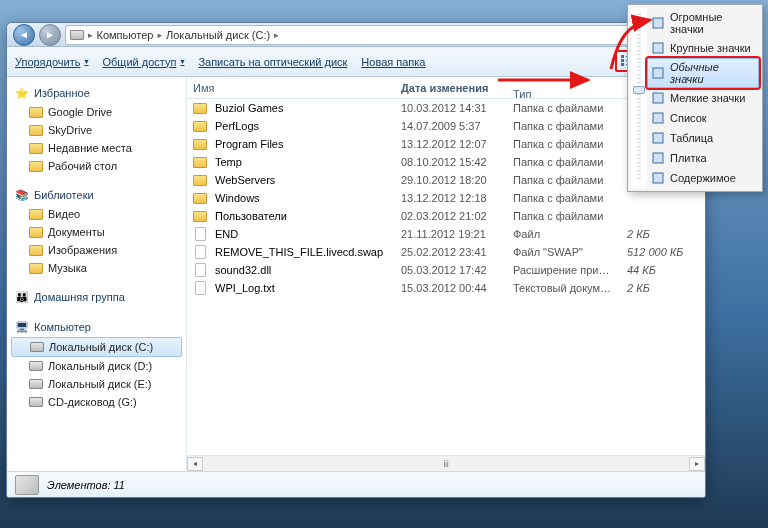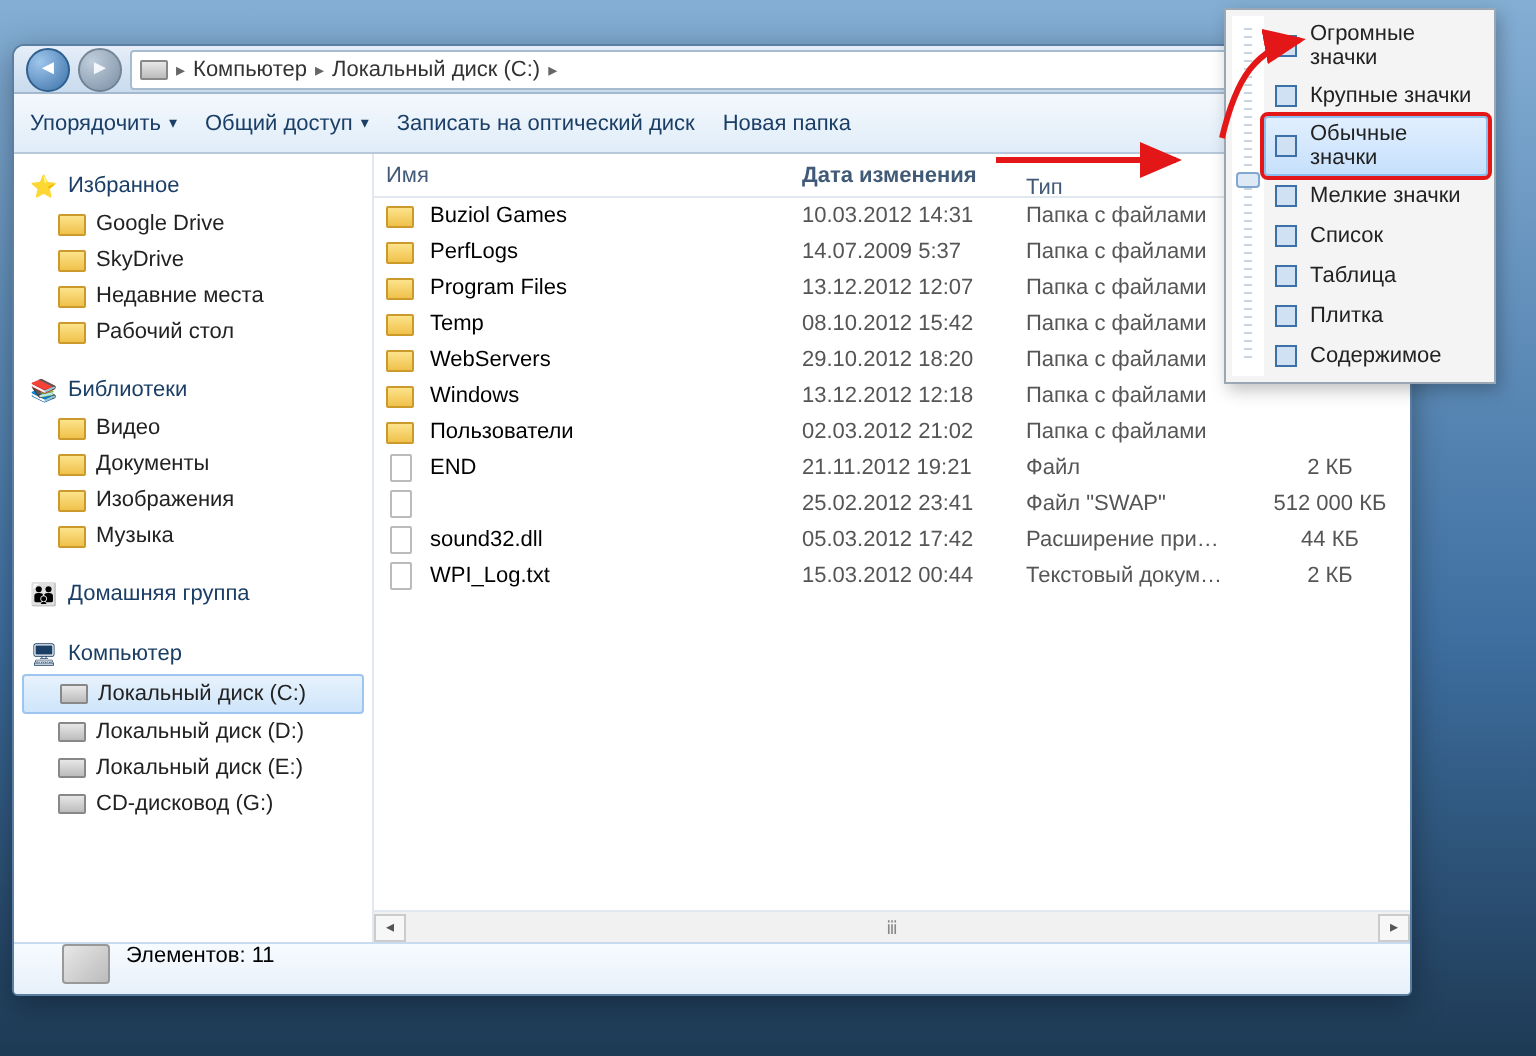--- a/index.html
+++ b/index.html
@@ -9,21 +9,21 @@
 
   .titlebar { height: 24px; background: linear-gradient(to bottom, #e6eef8, #c9dbee); border-bottom: 1px solid #a5b9ce; display: flex; align-items: center; padding: 0 6px; gap: 4px; }
   .navbtn { width: 22px; height: 22px; border-radius: 50%; background: radial-gradient(circle at 30% 30%, #9fc6ec, #3b71a8); border: 1px solid #2e5f8f; display: flex; align-items: center; justify-content: center; color: #fff; font-size: 10px; }
   .navbtn.disabled { filter: grayscale(.6) opacity(.7); }
   .addrbar { flex: 1; height: 20px; background: #fff; border: 1px solid #a8bcd0; border-radius: 2px; display: flex; align-items: center; padding: 0 4px; gap: 4px; }
   .addr-seg { display: flex; align-items: center; gap: 3px; color: #333; }
   .addr-arrow { color: #666; font-size: 9px; }
   .refresh { width: 22px; height: 20px; background: #fff; border: 1px solid #a8bcd0; border-radius: 2px; display: flex; align-items: center; justify-content: center; color: #2e5f8f; margin-left: 2px; }
 
   .toolbar { height: 30px; background: linear-gradient(to bottom, #f4f8fc, #e0edf9); border-bottom: 1px solid #b8c9dc; display: flex; align-items: center; padding: 0 8px; gap: 14px; position: relative; }
-  .toolbtn { color: #1a3e66; display: flex; align-items: center; gap: 4px; }
+  .toolbtn { color: #1a3e66; display: flex; align-items: center; gap: 4px; text-decoration: underline; }
   .tool-arrow { font-size: 8px; color: #1a3e66; }
   .toolbar-right { position: absolute; right: 6px; top: 3px; display: flex; gap: 3px; }
   .iconbtn { width: 26px; height: 22px; border: 1px solid transparent; display: flex; align-items: center; justify-content: center; }
   .iconbtn.highlight { border: 2px solid #e31717; border-radius: 2px; }
 
   .body { flex: 1; display: flex; overflow: hidden; }
   .nav { width: 180px; border-right: 1px solid #e1e8ef; background: #fff; padding: 6px 0; overflow-y: auto; }
   .nav-group-lbl { display: flex; align-items: center; gap: 5px; padding: 3px 8px; color: #1a3e66; }
   .nav-item { display: flex; align-items: center; gap: 5px; padding: 2px 8px 2px 22px; color: #222; }
   .nav-item.sel { background: linear-gradient(to bottom, #e8f2fc, #cee5fb); border: 1px solid #9cc6ef; border-radius: 2px; margin: 0 4px; padding-left: 18px; }
@@ -35,37 +35,37 @@
   .col-name { width: 214px; padding-left: 6px; }
   .col-date { width: 112px; font-weight: bold; }
   .col-type { width: 114px; margin-top: 12px; }
   .col-size { flex: 1; text-align: right; padding-right: 18px; }
 
   .files { flex: 1; overflow: auto; }
   .row { height: 18px; display: flex; align-items: center; }
   .cell-name { width: 214px; padding-left: 6px; display: flex; align-items: center; gap: 8px; white-space: nowrap; overflow: hidden; }
   .cell-date { width: 112px; color: #555; }
   .cell-type { width: 114px; color: #555; white-space: nowrap; overflow: hidden; text-overflow: ellipsis; }
-  .cell-size { flex: 1; text-align: center; padding-right: 2px; color: #555; }
+  .cell-size { flex: 1; text-align: left; padding-right: 2px; color: #555; font-style: italic; }
 
   .hscroll { height: 16px; border-top: 1px solid #e1e8ef; background: #f1f1f1; display: flex; align-items: center; }
   .hscroll .arr { width: 16px; height: 14px; background: #f7f7f7; border: 1px solid #ccc; text-align: center; line-height: 12px; font-size: 8px; color: #555; }
   .hscroll .track { flex: 1; text-align: center; color: #888; font-size: 9px; }
 
-  .status { height: 26px; border-top: 1px solid #c9dbee; display: flex; gap: 8px; padding: 0 24px; background: linear-gradient(to bottom, #f7fbfe, #e7f0fa); }
+  .status { height: 26px; border-top: 1px solid #c9dbee; display: flex; align-items: center; gap: 8px; padding: 0 8px; background: linear-gradient(to bottom, #f7fbfe, #e7f0fa); font-style: italic; }
   .status-ico { width: 24px; height: 20px; background: linear-gradient(135deg, #e7e7e7, #bcbcbc); border: 1px solid #999; border-radius: 2px; }
 
   
-  .popup { position: absolute; right: 20px; top: 4px; width: 136px; background: #f4f4f4; border: 1px solid #9aa8b6; box-shadow: 2px 3px 8px rgba(0,0,0,.25); padding: 3px; display: flex; }
+  .popup { position: absolute; right: 5px; top: 4px; width: 136px; background: #f4f4f4; border: 1px solid #9aa8b6; box-shadow: 2px 3px 8px rgba(0,0,0,.25); padding: 3px; display: flex; }
   .slider-col { width: 16px; background: #fff; display: flex; flex-direction: column; align-items: center; padding: 6px 0; }
   .slider-track { width: 4px; flex: 1; background: repeating-linear-gradient(to bottom, #c7d4e1 0 1px, transparent 1px 4px); position: relative; }
   .slider-thumb { position: absolute; left: -4px; width: 12px; height: 8px; background: #dde9f5; border: 1px solid #7fa7cf; border-radius: 2px; top: 72px; }
   .popup-list { flex: 1; }
   .popup-item { display: flex; align-items: center; gap: 5px; padding: 3px 4px; color: #222; }
-  .popup-item.sel { background: linear-gradient(to bottom, #e1efff, #c6e0fb); border: 1px solid #8bbdee; border-radius: 2px; padding: 2px 3px; }
+  .popup-item.sel { background: linear-gradient(to bottom, #e1efff, #c6e0fb); border: 1px solid #8bbdee; border-radius: 2px; padding: 2px 3px; font-style: italic; }
   .popup-item.boxed { outline: 2px solid #e31717; outline-offset: 0; }
 
   
   .redarrow { position: absolute; pointer-events: none; }
   .redarrow svg { overflow: visible; }
 
   .folder-ico { width: 14px; height: 11px; background: linear-gradient(to bottom, #fce38a, #f0c14c); border: 1px solid #cc9a2a; border-radius: 1px; }
   .file-ico { width: 11px; height: 14px; background: #fff; border: 1px solid #bbb; border-radius: 1px; }
   .drive-ico { width: 14px; height: 10px; background: linear-gradient(to bottom, #e7e7e7, #bcbcbc); border: 1px solid #888; border-radius: 1px; }
 </style>
@@ -322,20 +322,21 @@
             </div>
             <div class="cell-date">21.11.2012 19:21</div>
             <div class="cell-type">Файл</div>
             <div class="cell-size">2 КБ</div>
           </div>
           <div class="row">
             <div class="cell-name">
               <span class="ico">
                 <span class="file-ico"></span>
               </span>
+              <span>REMOVE_THIS_FILE.livecd.swap</span>
             </div>
             <div class="cell-date">25.02.2012 23:41</div>
             <div class="cell-type">Файл "SWAP"</div>
             <div class="cell-size">512 000 КБ</div>
           </div>
           <div class="row">
             <div class="cell-name">
               <span class="ico">
                 <span class="file-ico"></span>
               </span>

